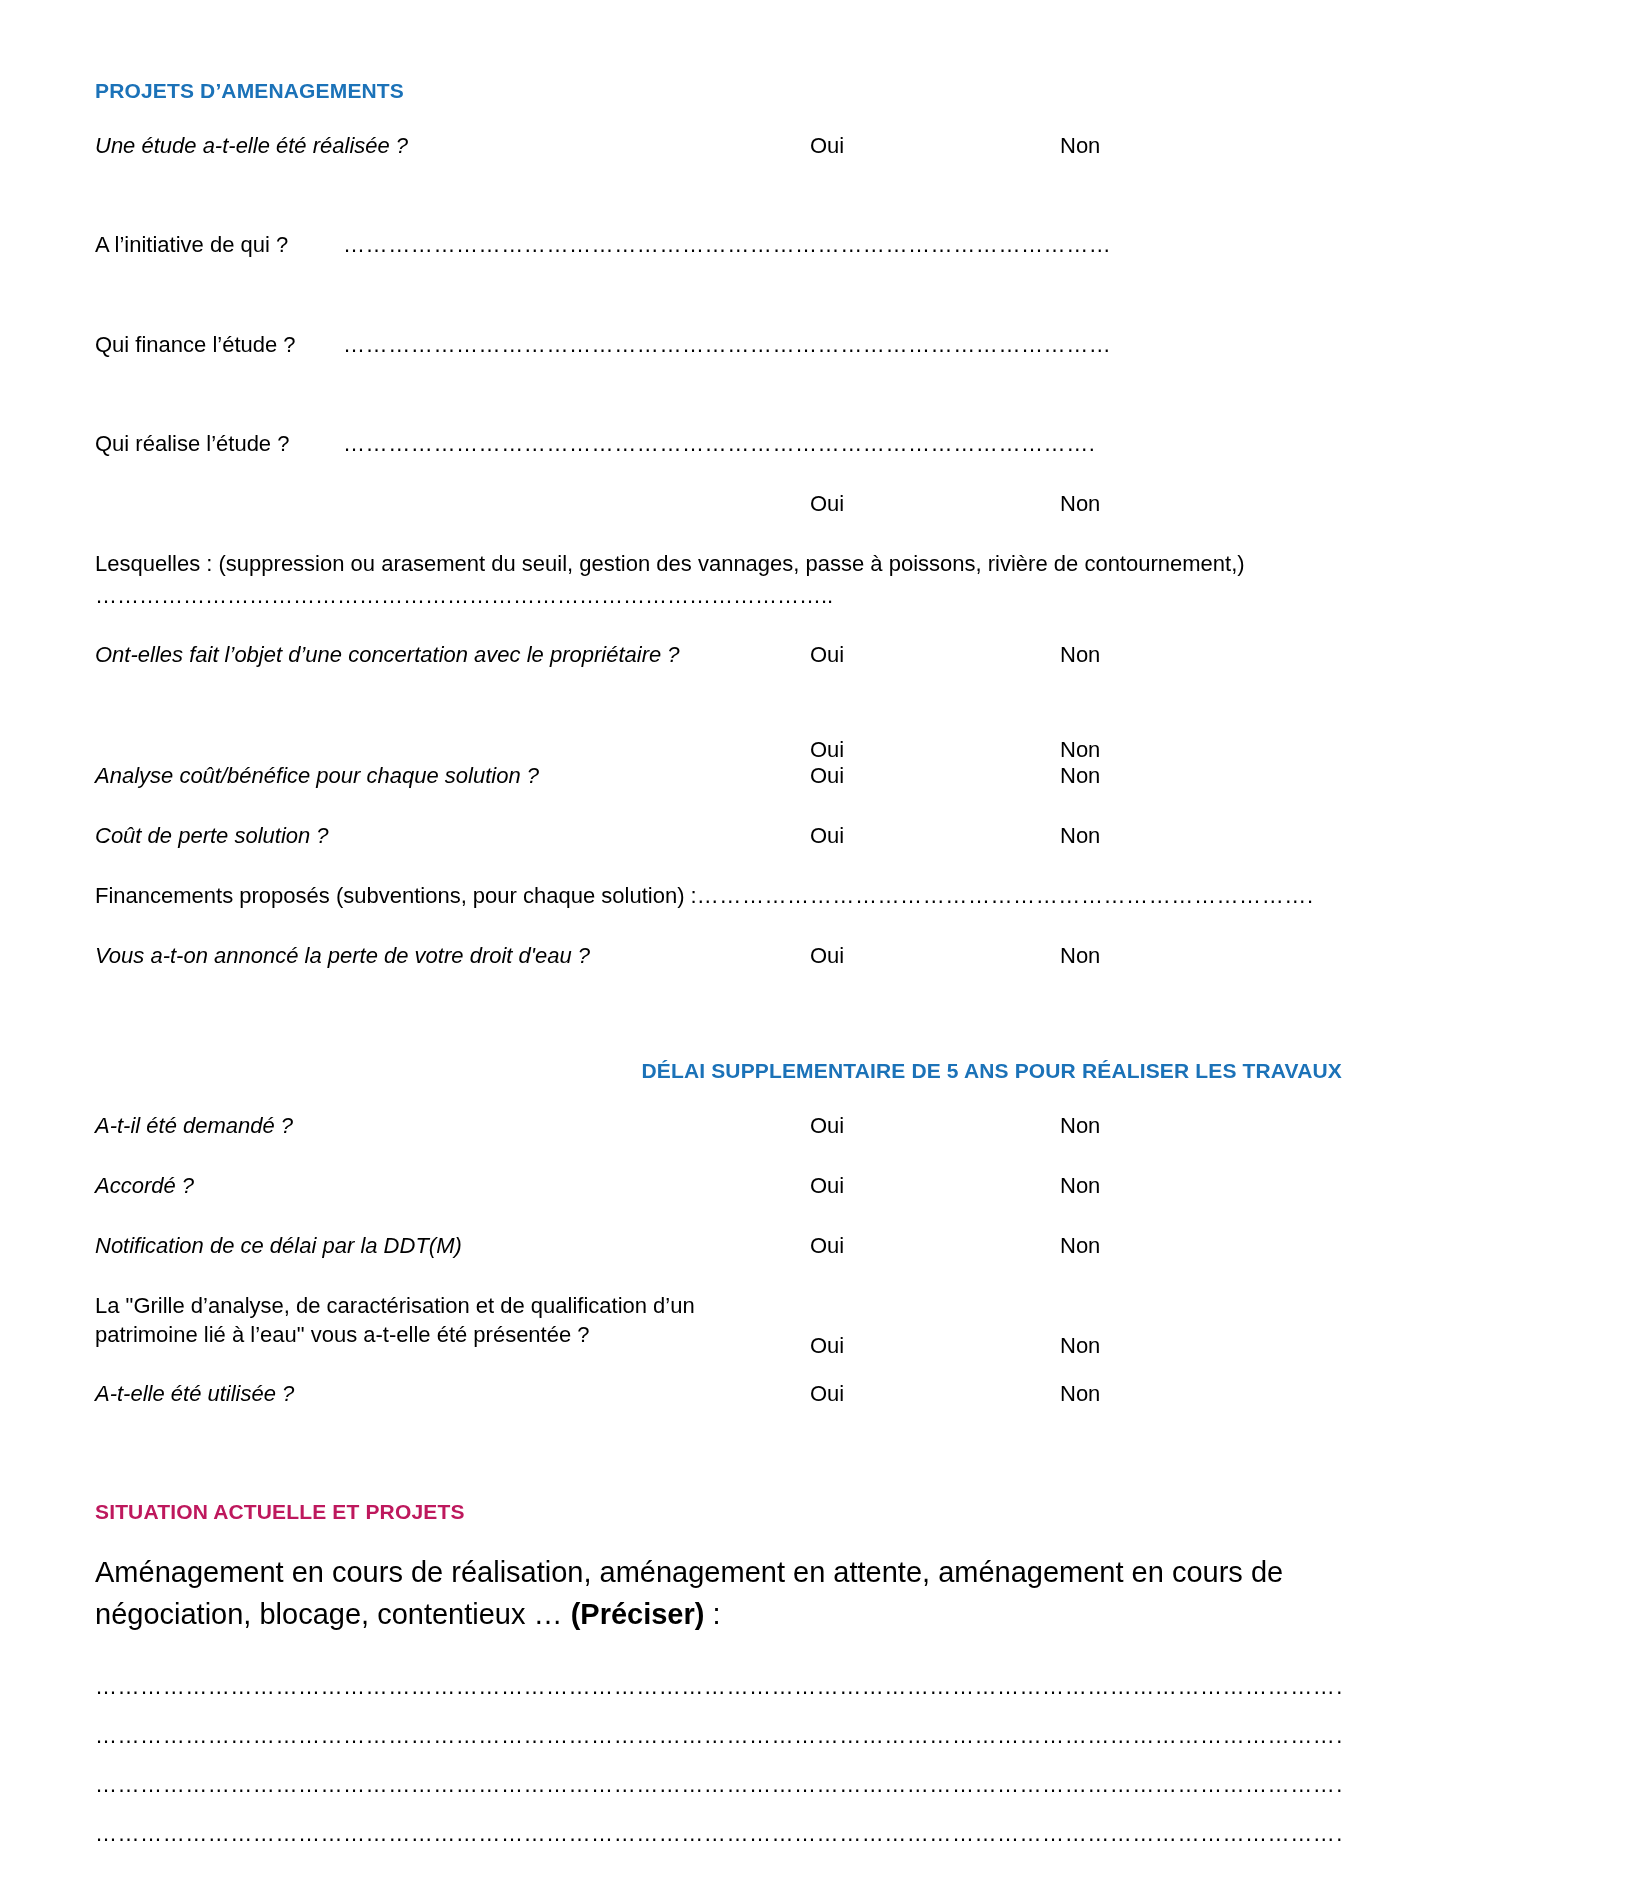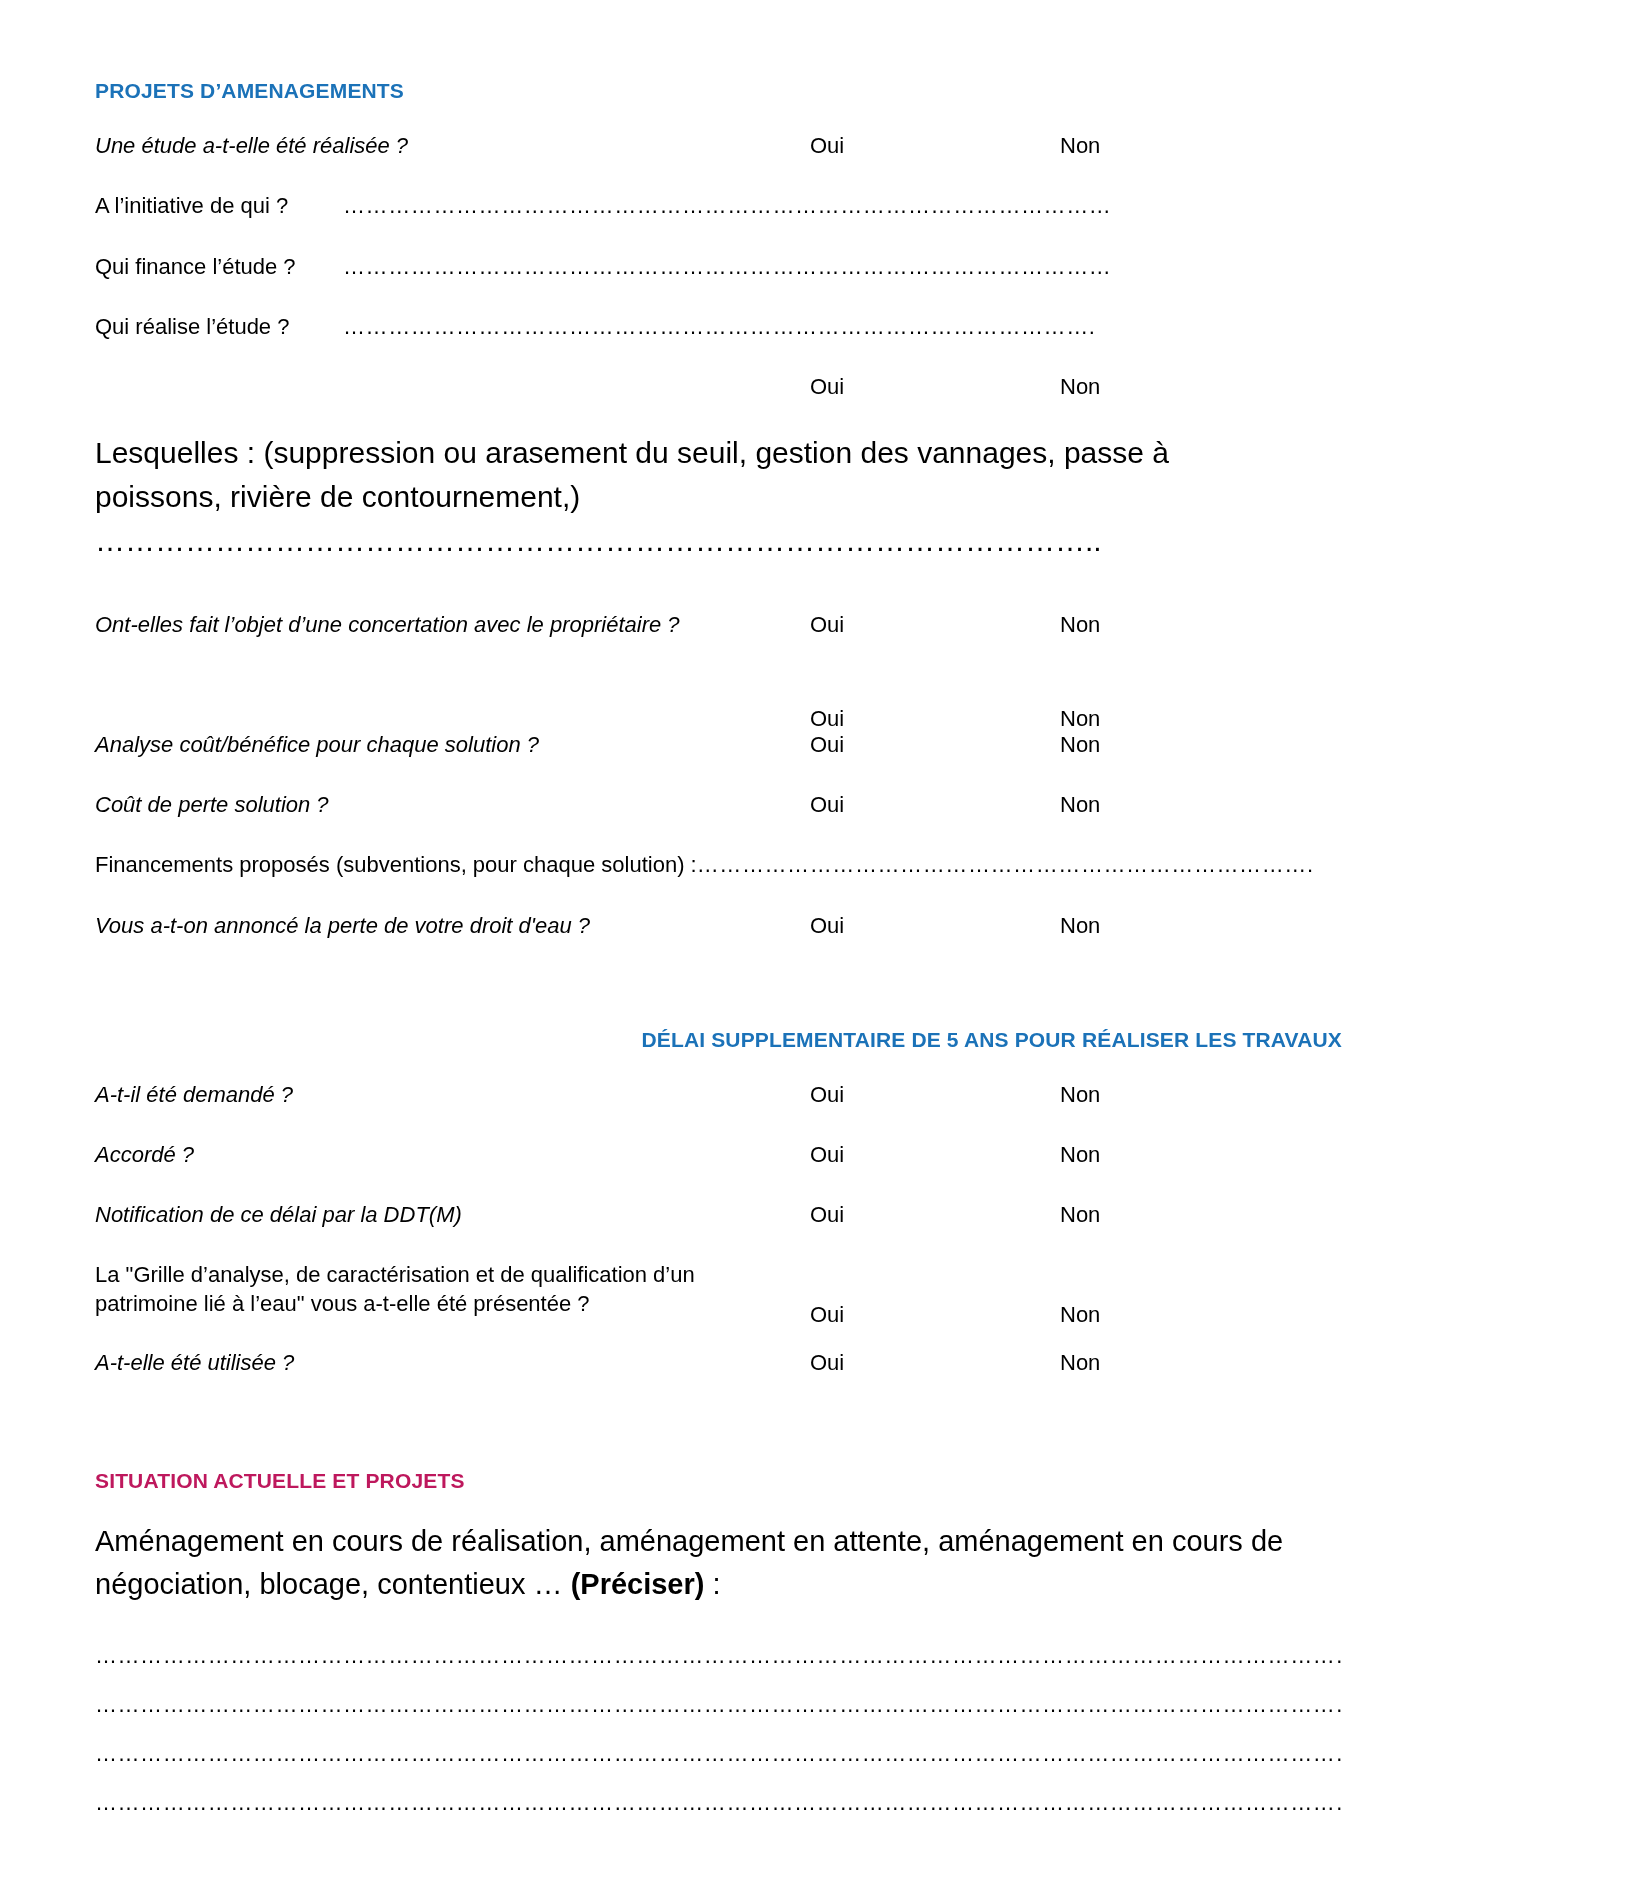--- a/index.html
+++ b/index.html
@@ -90,26 +90,26 @@
     line-height: 1.42;
     white-space: nowrap;
   }
   .fill-row .label { display: inline-block; }
   .fill-row .dots {
     display: inline-block;
     letter-spacing: 0.6px;
     font-size: 22px;
     vertical-align: baseline;
   }
-  .fill-row .label.w-fixed { width: 248px; }
+  .fill-row .label.w-fixed { width: 248px; margin-top: 39px; }
 
   .para-fill {
-    font-size: 30px;
+    font-size: 22px;
     line-height: 1.46;
-    margin-bottom: 46px;
+    margin-bottom: 27px;
     max-width: 1185px;
   }
 
   
   .blank-lines { margin-top: 40px; }
   .blank-line {
     font-size: 22px;
     line-height: 1.0;
     letter-spacing: 0.55px;
     margin-bottom: 27px;

